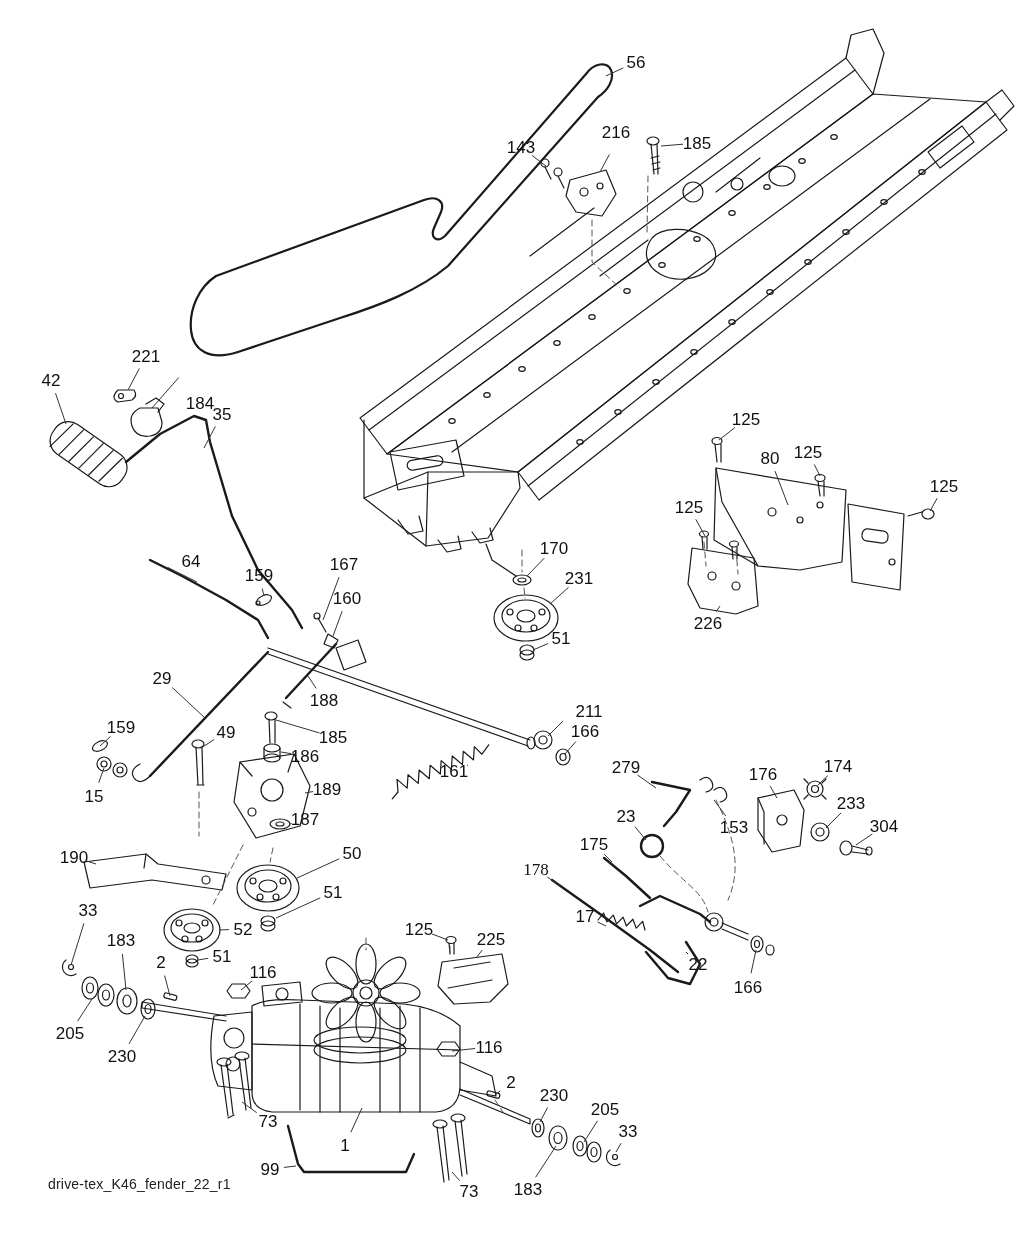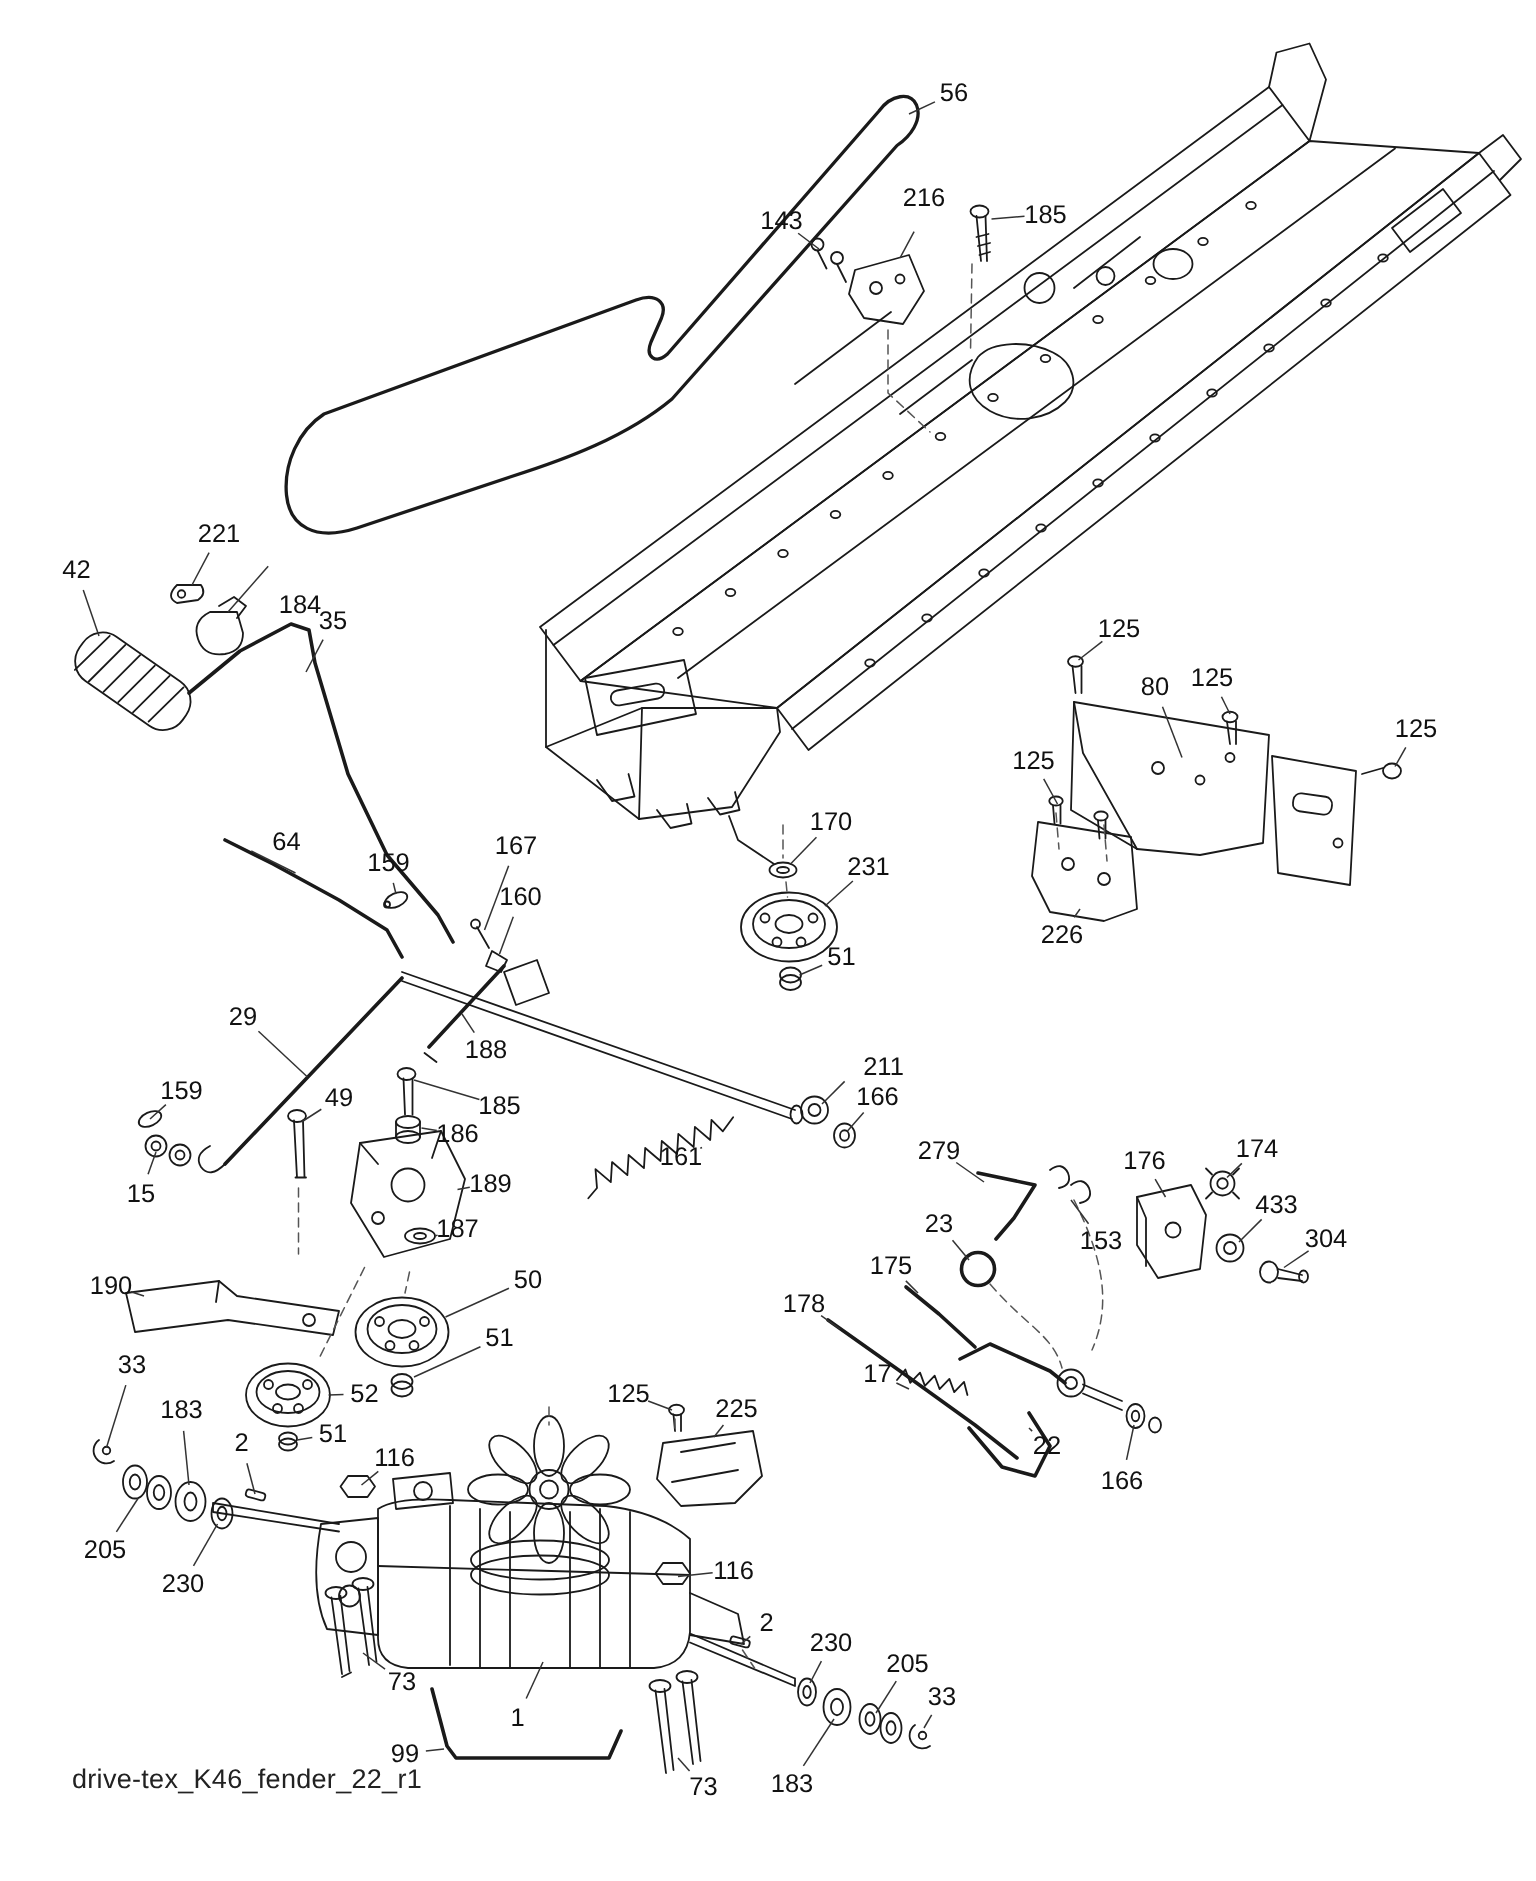--- a/index.html
+++ b/index.html
@@ -17,21 +17,21 @@
   #art .thick{stroke-width:2.4;}
   #art .belt{stroke-width:2.2;}
   #art .dash{stroke-dasharray:6 4;stroke:#555;stroke-width:1;}
   #leaders line{stroke:#333;stroke-width:1;}
   .part-label{
     position:absolute;transform:translate(-50%,-50%);
     font-size:17px;line-height:1;color:#111;white-space:nowrap;
   }
   .footer{
     position:absolute;left:48px;top:1176px;
-    font-size:18px;color:#222;letter-spacing:.2px;
+    font-size:14px;color:#222;letter-spacing:.2px;
   }
 </style>
 </head>
 <body>
 
 <div class="page">
 
   <svg id="art" viewBox="0 0 1024 1254">
 
     <g>
@@ -456,24 +456,24 @@
       <div class="part-label" style="left: 327px; top: 789px;">189</div>
       <div class="part-label" style="left: 305px; top: 819px;">187</div>
       <div class="part-label" style="left: 573px; top: 711px; margin-left: 16px;">211</div>
       <div class="part-label" style="left: 585px; top: 731px;">166</div>
       <div class="part-label" style="left: 454px; top: 771px;">161</div>
       <div class="part-label" style="left: 626px; top: 767px;">279</div>
       <div class="part-label" style="left: 763px; top: 774px;">176</div>
       <div class="part-label" style="left: 838px; top: 766px;">174</div>
       <div class="part-label" style="left: 626px; top: 816px;">23</div>
       <div class="part-label" style="left: 734px; top: 827px;">153</div>
-      <div class="part-label" style="left: 851px; top: 803px;">433</div>
+      <div class="part-label" style="left: 851px; top: 803px;">233</div>
       <div class="part-label" style="left: 884px; top: 826px;">304</div>
       <div class="part-label" style="left: 594px; top: 844px;">175</div>
-      <div class="part-label" style="left: 536px; top: 869px;">178</div>
+      <div class="part-label" style="left: 536px; top: 869px; font-family: Liberation Serif, serif;">178</div>
       <div class="part-label" style="left: 585px; top: 916px;">17</div>
       <div class="part-label" style="left: 698px; top: 964px;">22</div>
       <div class="part-label" style="left: 748px; top: 987px;">166</div>
       <div class="part-label" style="left: 74px; top: 857px;">190</div>
       <div class="part-label" style="left: 352px; top: 853px;">50</div>
       <div class="part-label" style="left: 333px; top: 892px;">51</div>
       <div class="part-label" style="left: 88px; top: 910px;">33</div>
       <div class="part-label" style="left: 121px; top: 940px;">183</div>
       <div class="part-label" style="left: 243px; top: 929px;">52</div>
       <div class="part-label" style="left: 161px; top: 962px;">2</div>

